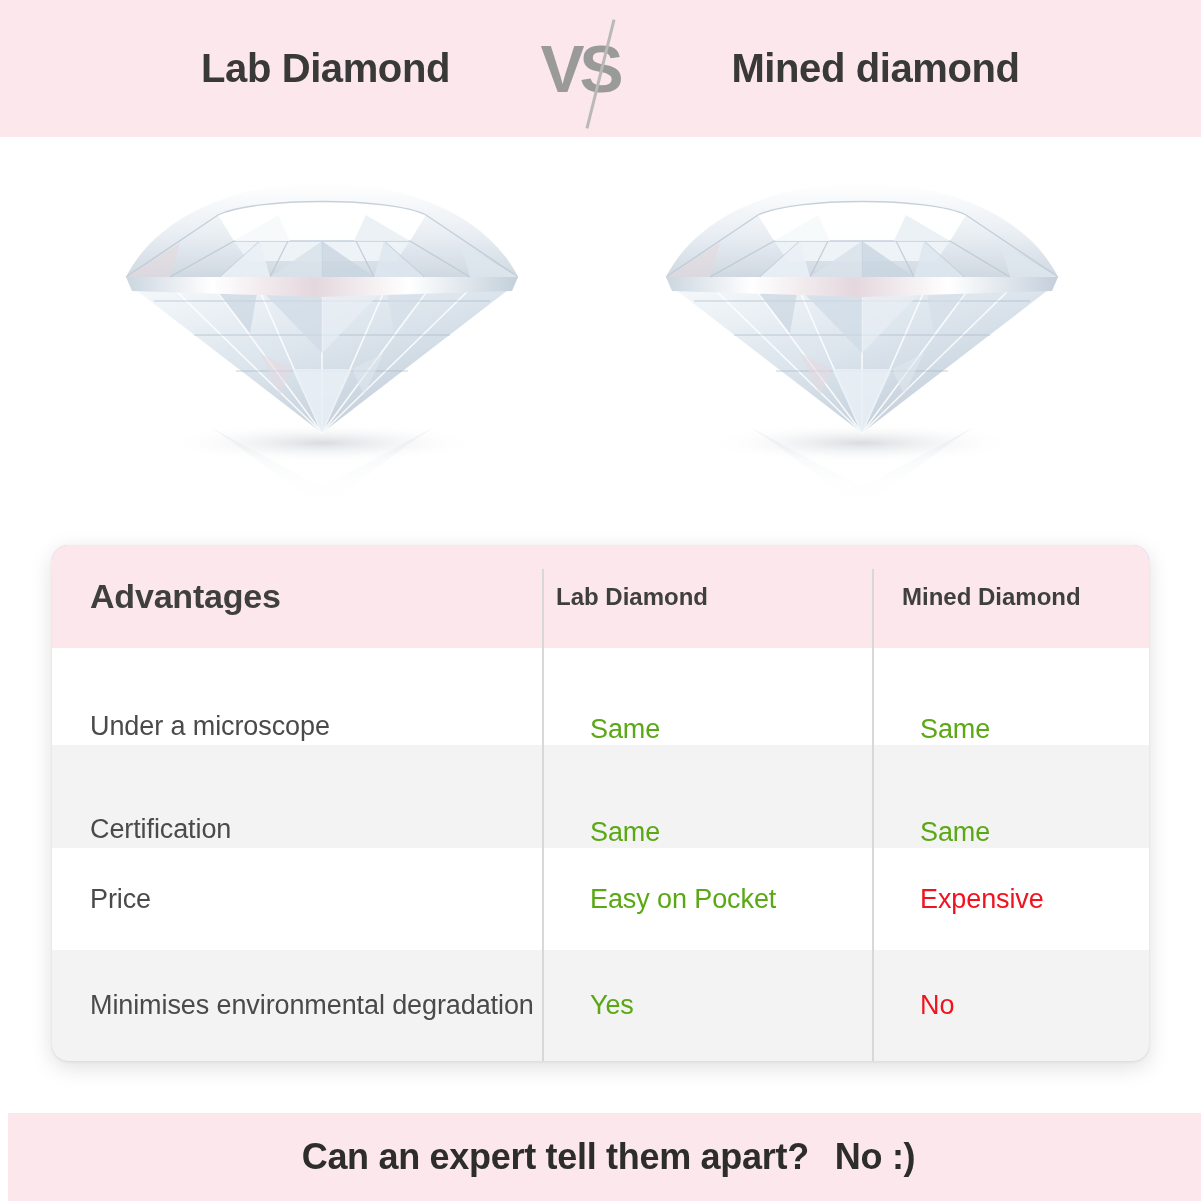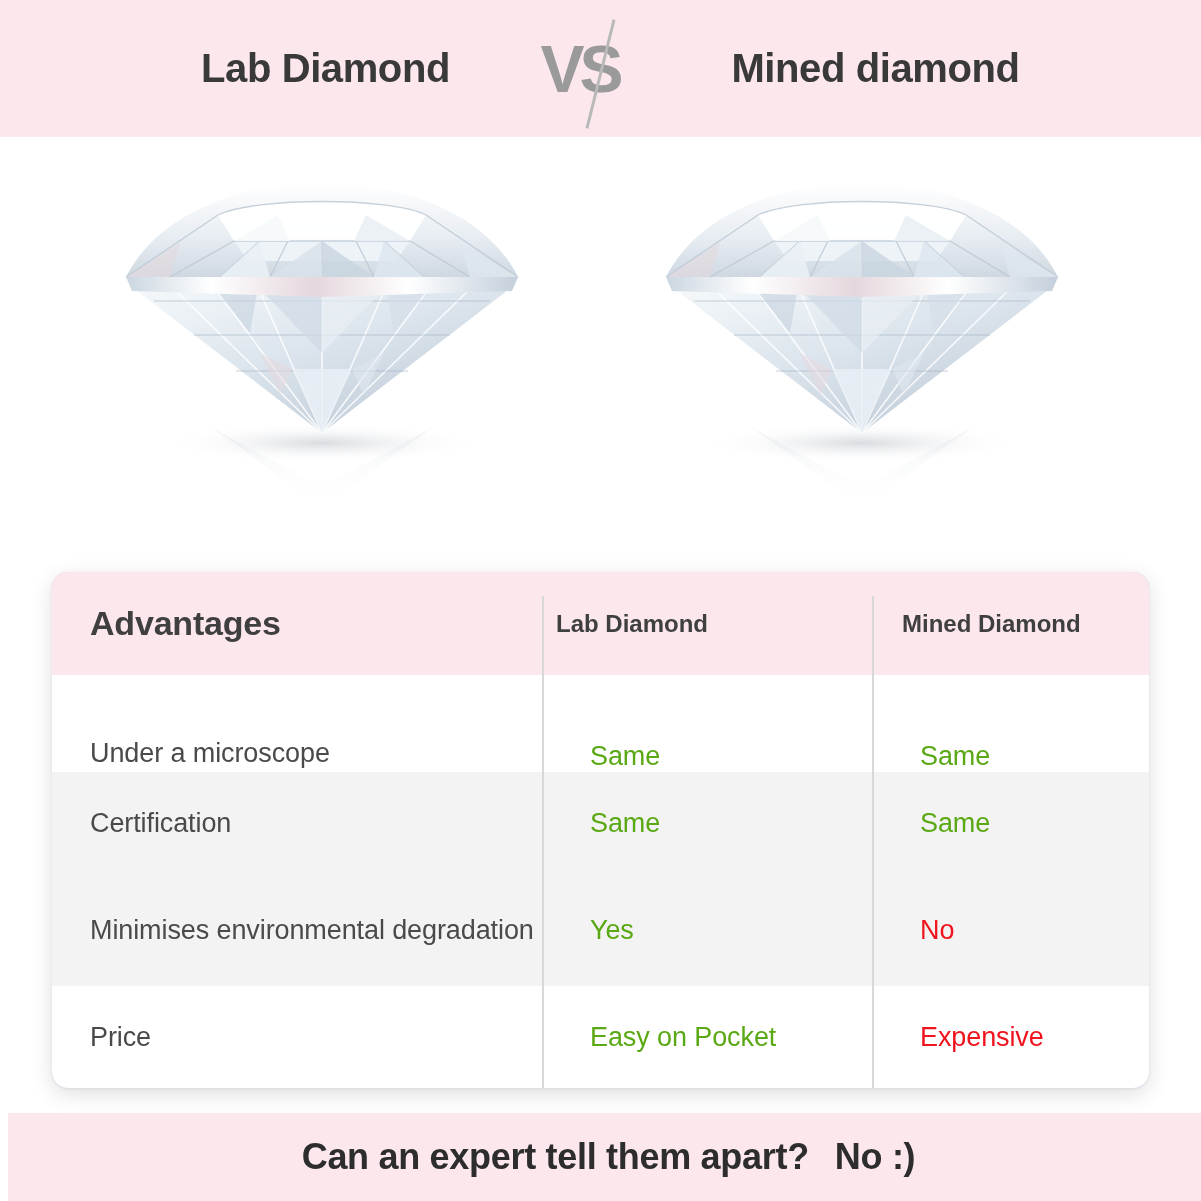--- a/index.html
+++ b/index.html
@@ -88,42 +88,42 @@
   }
   .diamond-slot.a { left: 110px; }
   .diamond-slot.b { left: 650px; }
 
   .diamond-svg { display: block; width: 420px; height: 380px; }
 
   
   .table-card {
     position: absolute;
     left: 52px;
-    top: 572px;
+    top: 545px;
     width: 1097px;
     height: 516px;
     background: #c4b5fd;
     border-radius: 16px;
     box-shadow: 0 6px 22px rgba(0,0,0,0.13), 0 1px 3px rgba(0,0,0,0.07);
     overflow: hidden;
   }
 
   .trow {
     position: relative;
     display: flex;
     width: 100%;
   }
 
   .trow.head {
     height: 103px;
     background: #fce8ec;
     align-items: center;
   }
   .trow.r1 { height: 97px;  background: #ffffff; align-items: flex-end; }
-  .trow.r2 { height: 103px; background: #f3f3f3; align-items: center; }
+  .trow.r2 { height: 103px; background: #f3f3f3; align-items: flex-end; }
   .trow.r3 { height: 102px; background: #ffffff; align-items: center; }
   .trow.r4 { height: 111px; background: #f3f3f3; align-items: center; }
 
   .c-label { width: 490px; padding-left: 38px; }
   .c-lab   { width: 330px; padding-left: 48px; }
   .c-mined { width: 277px; padding-left: 48px; }
 
   .head-main {
     font-size: 34px;
     font-weight: bold;
@@ -421,46 +421,46 @@
       <span class="cell-label">Certification</span>
     </div>
     <div class="c-lab">
       <span class="cell-val v-green">Same</span>
     </div>
     <div class="c-mined">
       <span class="cell-val v-green">Same</span>
     </div>
   </div>
 
+  <div class="trow r3">
+    <div class="vdiv d1 body-div"></div>
+    <div class="vdiv d2 body-div"></div>
+    <div class="c-label">
+      <span class="cell-label">Price</span>
+    </div>
+    <div class="c-lab">
+      <span class="cell-val v-green">Easy on Pocket</span>
+    </div>
+    <div class="c-mined">
+      <span class="cell-val v-red">Expensive</span>
+    </div>
+  </div>
+
   <div class="trow r4">
     <div class="vdiv d1 body-div"></div>
     <div class="vdiv d2 body-div"></div>
     <div class="c-label">
       <span class="cell-label">Minimises environmental degradation</span>
     </div>
     <div class="c-lab">
       <span class="cell-val v-green">Yes</span>
     </div>
     <div class="c-mined">
       <span class="cell-val v-red">No</span>
     </div>
   </div>
-
-  <div class="trow r3">
-    <div class="vdiv d1 body-div"></div>
-    <div class="vdiv d2 body-div"></div>
-    <div class="c-label">
-      <span class="cell-label">Price</span>
-    </div>
-    <div class="c-lab">
-      <span class="cell-val v-green">Easy on Pocket</span>
-    </div>
-    <div class="c-mined">
-      <span class="cell-val v-red">Expensive</span>
-    </div>
-  </div>
 </div>
 
 <div class="bottom-banner">
   <div class="bottom-text">
     <span>Can an expert tell them apart?</span><span class="answer">No :)</span>
   </div>
 </div>
 
 </body></html>

